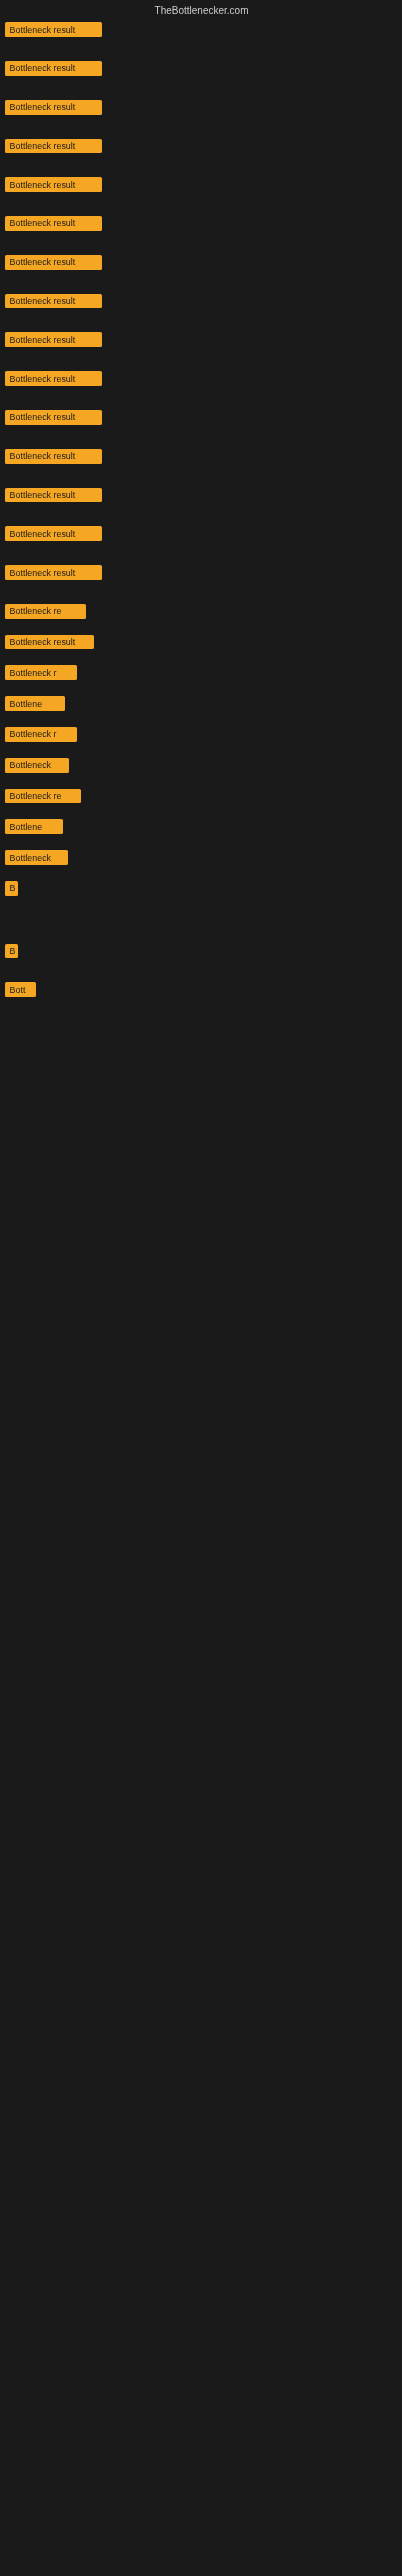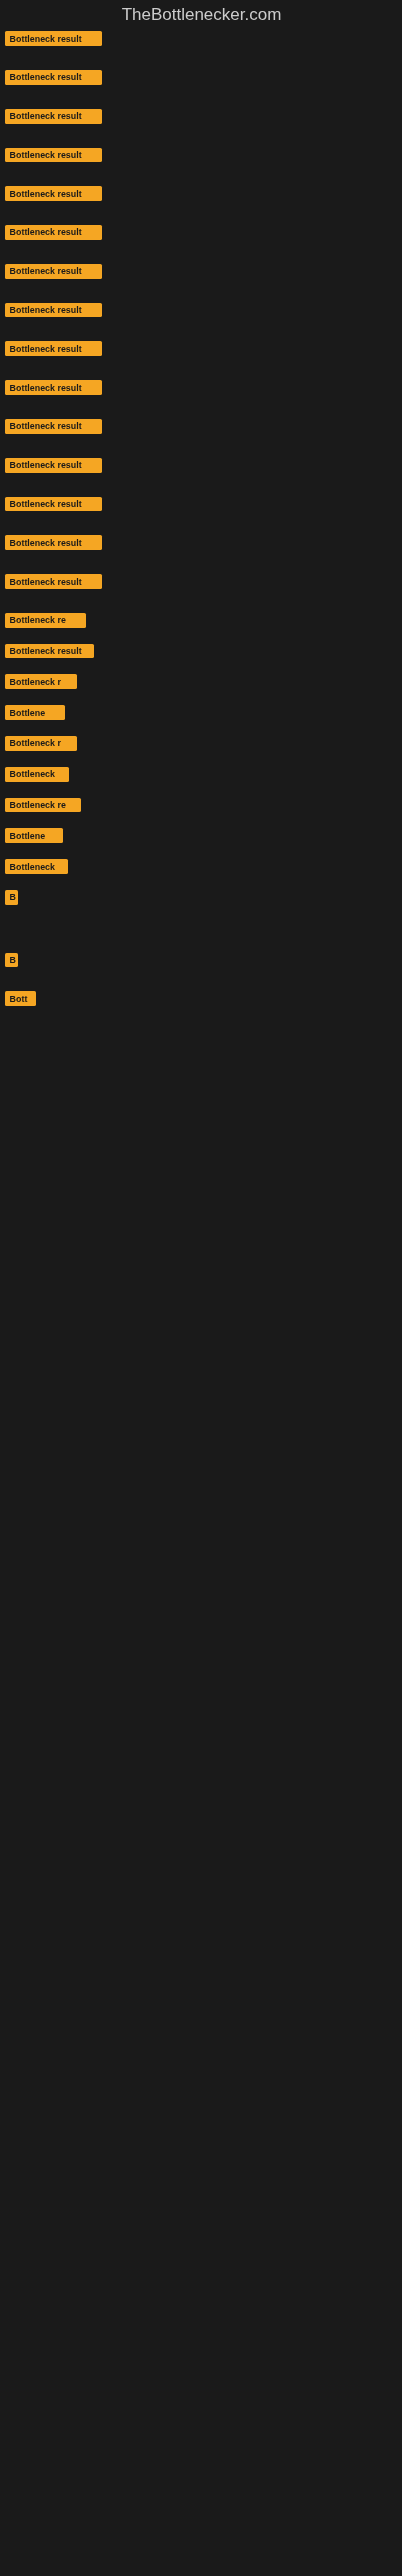--- a/index.html
+++ b/index.html
@@ -12,30 +12,30 @@
       width: 403px;
       min-height: 2576px;
       background-color: #1a1a1a;
       font-family: Arial, sans-serif;
       position: relative;
     }
 
     .site-title {
       text-align: center;
       color: #cccccc;
-      font-size: 17px;
+      font-size: 10px;
       padding: 4.8px 0 3.2px 0;
       font-weight: normal;
     }
 
     .bottleneck-badge {
       background-color: #f5a623;
       color: #1a1a1a;
       font-size: 8.9px;
-      font-weight: bold;
+      font-weight: normal;
       padding: 2.4px 4.8px;
       border-radius: 1.6px;
       white-space: nowrap;
       overflow: hidden;
     }
   </style>
 </head>
 <body>
 
 <div class="site-title">TheBottlenecker.com</div>

